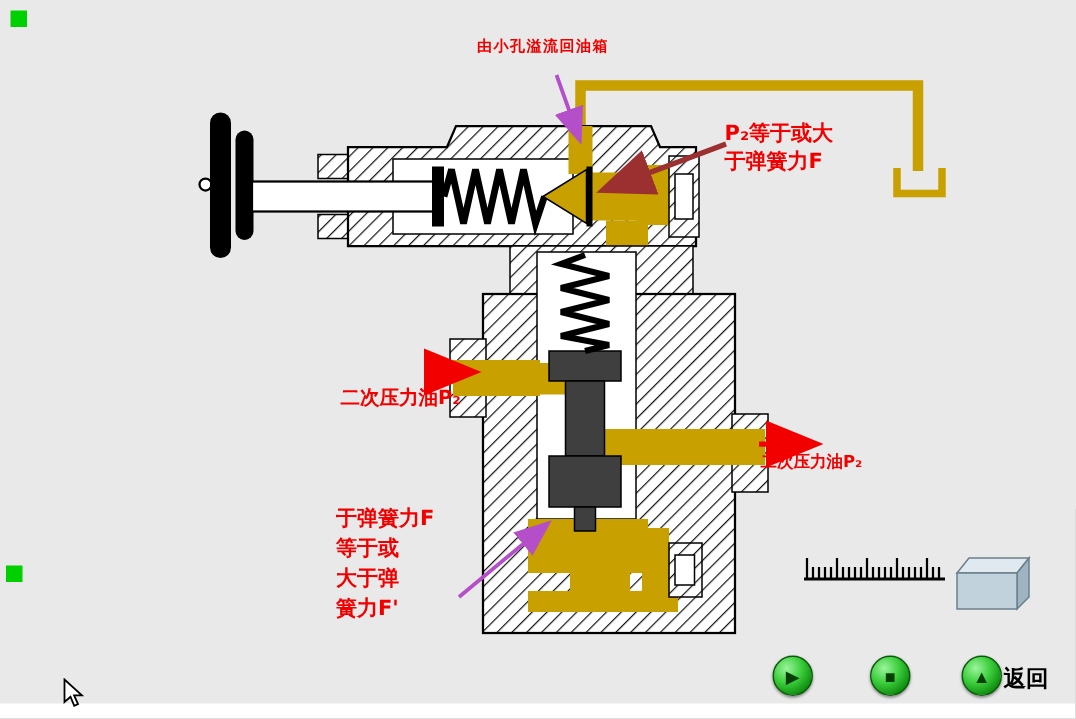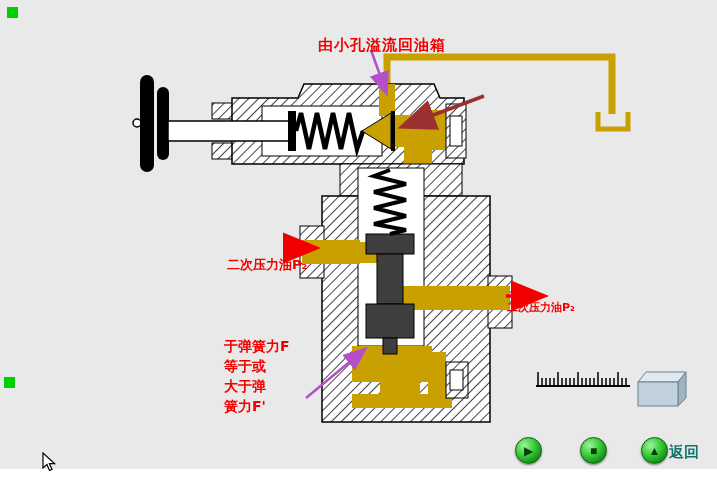--- a/index.html
+++ b/index.html
@@ -1,33 +1,33 @@
 <!DOCTYPE html>
 <html><head>
 <meta charset="utf-8">
 <style>
   html,body{margin:0;padding:0;background:#cfcfcf;}
   .stage{position:relative;width:717px;height:479px;background:#e9e9e9;overflow:hidden;
          font-family:"DejaVu Sans","Liberation Sans",sans-serif;}
   svg.diagram{position:absolute;left:0;top:0;}
   .ann{position:absolute;color:#f20000;font-weight:bold;white-space:pre-line;}
-  #lab-overflow{left:318px;top:36px;font-size:15px;letter-spacing:1px;font-family:Liberation Serif, serif;}
+  #lab-overflow{left:318px;top:24px;font-size:10px;letter-spacing:1px;font-family:Liberation Serif, serif;}
   #lab-p2{left:483px;top:80px;font-size:14px;line-height:19px;}
   #lab-primary{left:227px;top:256px;font-size:13px;}
   #lab-secondary{left:507px;top:300px;font-size:11px;}
   #lab-pdiff{left:224px;top:336px;font-size:14px;line-height:20px;}
   .btn{position:absolute;width:27px;height:27px;border-radius:50%;border:1px solid #0a5c0a;
        background:radial-gradient(circle at 34% 30%, #9cf49c 0%, #3ecf3e 40%, #119111 75%, #0a6f0a 100%);
        display:flex;align-items:center;justify-content:center;padding:0;cursor:pointer;
        box-shadow:0 1px 2px rgba(0,0,0,.45);}
   .btn span{color:#063f06;font-size:12px;line-height:1;}
   #btn-play{left:515px;top:437px;}
   #btn-stop{left:580px;top:437px;}
   #btn-rewind{left:641px;top:437px;}
-  #back{position:absolute;left:669px;top:443px;color:#0f766e;font-size:15px;font-weight:bold;cursor:pointer;}
+  #back{position:absolute;left:669px;top:443px;color:#000000;font-size:15px;font-weight:bold;cursor:pointer;}
   .sq{position:absolute;width:11px;height:11px;background:#00d000;}
   #sq1{left:7px;top:7px;} #sq2{left:4px;top:377px;}
   #bottombar{position:absolute;left:0;top:469px;width:717px;height:10px;background:#ffffff;}
   #cursor{position:absolute;left:42px;top:452px;}
 </style>
 </head>
 <body>
 
 <div class="stage">
 
@@ -114,20 +114,22 @@
     </g>
 
     <g>
       <polygon points="638,382 646,372 686,372 678,382" fill="#dfe9ef" stroke="#6b7f8c"></polygon>
       <polygon points="678,382 686,372 686,398 678,406" fill="#9fb4c2" stroke="#6b7f8c"></polygon>
       <rect x="638" y="382" width="40" height="24" fill="#c2d2dc" stroke="#6b7f8c"></rect>
     </g>
   </svg>
 
   <div class="ann" id="lab-overflow">由小孔溢流回油箱</div>
+  <div class="ann" id="lab-p2">P₂等于或大
+于弹簧力F</div>
   <div class="ann" id="lab-primary">二次压力油P₂</div>
   <div class="ann" id="lab-secondary">二次压力油P₂</div>
   <div class="ann" id="lab-pdiff">于弹簧力F
 等于或
 大于弹
 簧力F'</div>
 
   <button class="btn" id="btn-play">
     <span>▶</span>
   </button>

